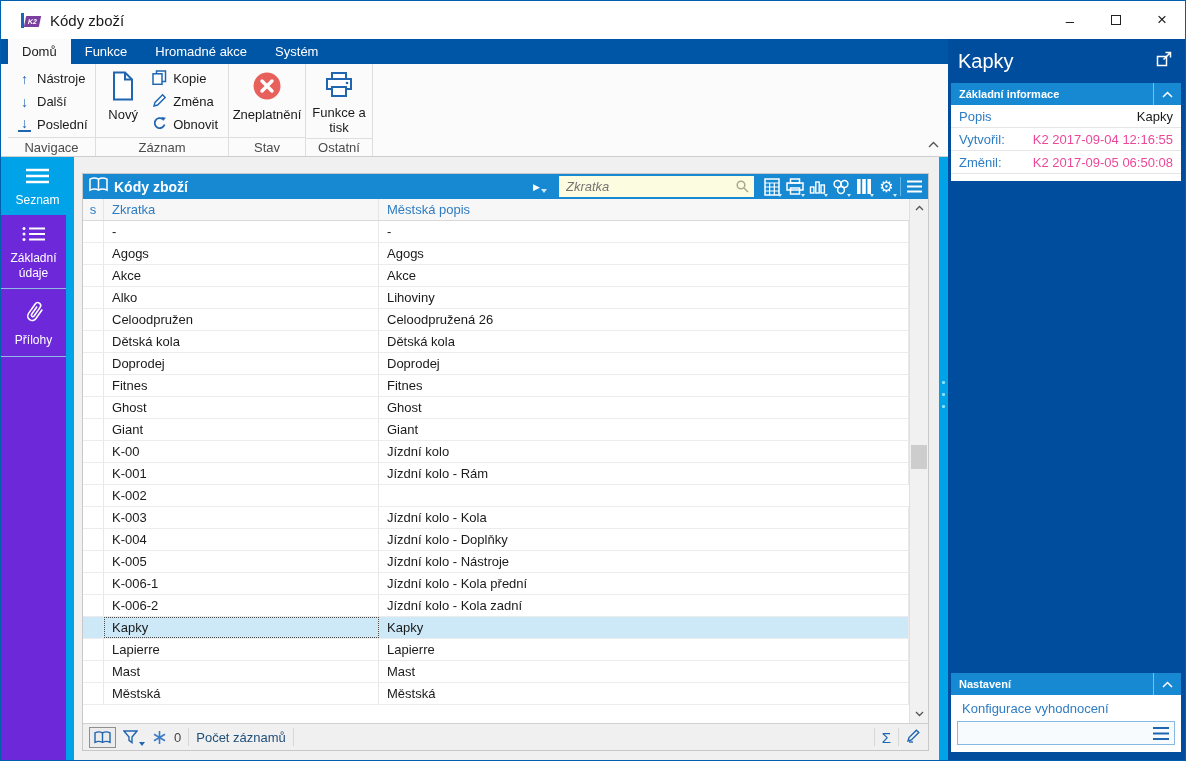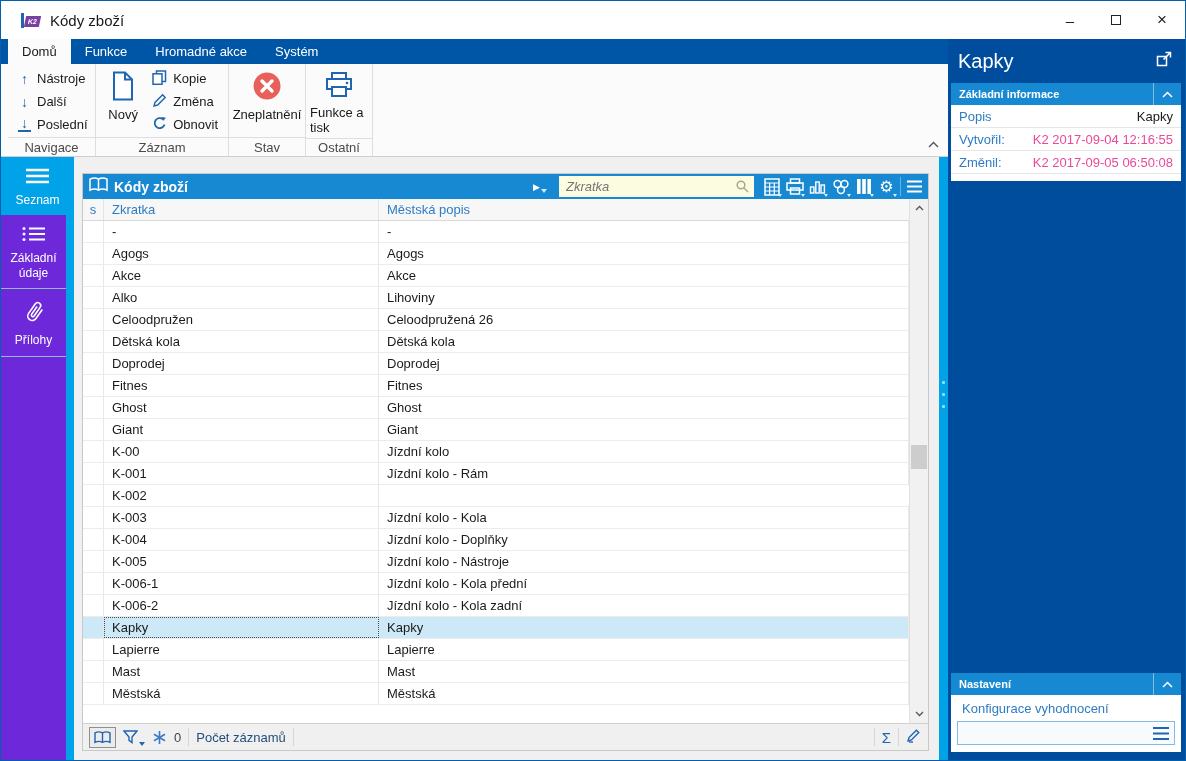--- a/index.html
+++ b/index.html
@@ -28,21 +28,21 @@
 
   
   .ribbon { height:93px; background:#FBFBFB; border-bottom:1px solid #CFCFCF; display:flex; padding-left:7px; position:relative; flex:0 0 auto; }
   .rgroup { display:flex; flex-direction:column; border-right:1px solid #DEDEDE; }
   .rgroup-content { flex:1; display:flex; align-items:stretch; padding:2px 4px 0 4px; }
   .rgroup-label { height:19px; border-top:1px solid #DEDEDE; font-size:13px; color:#4A4A4A; display:flex; align-items:center; justify-content:center; }
   .smallstack { display:flex; flex-direction:column; justify-content:center; }
   .sbtn { height:23px; display:flex; align-items:center; gap:6px; padding:0 6px; font-size:13px; color:#1a1a1a; white-space:nowrap; }
   .arrow-ic { color:#2065B0; font-size:14px; width:13px; text-align:center; }
   .arrow-underline { border-bottom:2px solid #2065B0; line-height:13px; }
-  .bigbtn { display:flex; flex-direction:column; align-items:center; justify-content:flex-start; padding:5px 6px 2px 6px; font-size:13px; color:#1a1a1a; text-align:left; }
+  .bigbtn { display:flex; flex-direction:column; align-items:center; justify-content:flex-start; padding:5px 6px 2px 6px; font-size:13px; color:#1a1a1a; text-align:center; }
   .bigbtn .blabel { margin-top:4px; line-height:1.15; }
   .ribbon-collapse { position:absolute; right:9px; bottom:4px; }
 
   
   .mainrow { flex:1; display:flex; min-height:0; }
 
   
   .sidebar { width:73px; background:#6d28d9; position:relative; flex:0 0 auto; }
   .side-strip { position:absolute; right:0; top:0; bottom:0; width:8px; background:#00A3E8; }
   .side-item { width:65px; padding:11px 2px 8px 2px; display:flex; flex-direction:column; align-items:center; gap:6px; color:#fff; font-size:12px; text-align:center; border-bottom:1px solid #8FB9E0; position:relative; z-index:1; }

